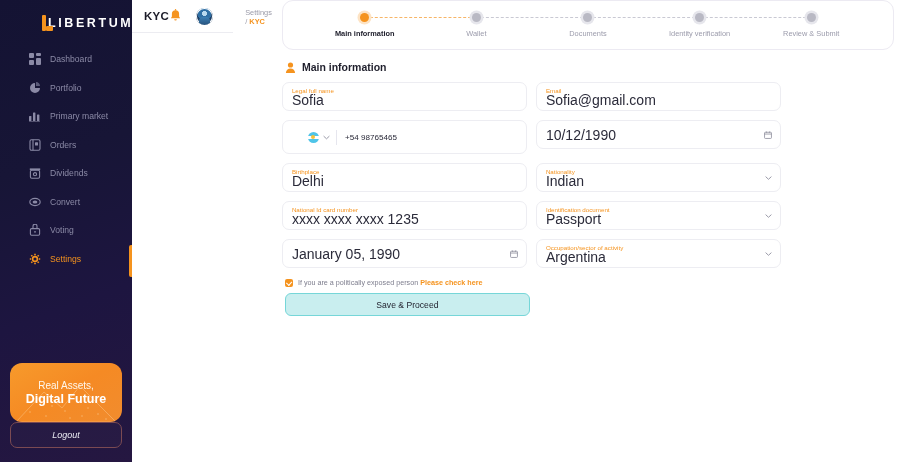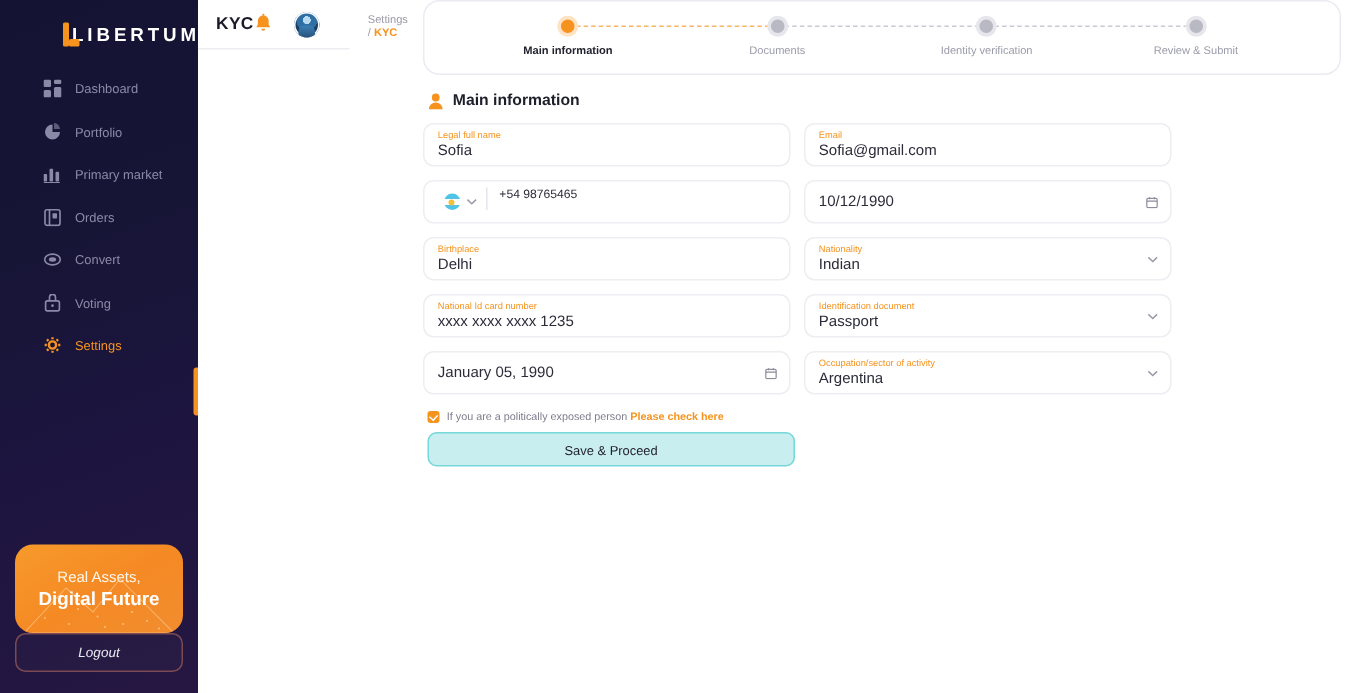--- a/index.html
+++ b/index.html
@@ -99,23 +99,23 @@
 
   .section-head { display:flex; align-items:center; gap:6px; margin:0 0 9px 3px; }
   .section-head .ico { width:11px; height:11px; display:block; }
   .section-head h2 { font-size:10.5px; color:#1f1f2c; font-weight:bold; }
 
   .grid { display:flex; flex-wrap:wrap; gap:9px 9px; }
   .fld {
     flex:0 0 245px; height:29px; border:1px solid #ededf2; border-radius:7px;
     background:#fff; position:relative; padding:4px 22px 0 9px; cursor:text;
   }
-  .fld.wide-phone { padding:4px; display:flex; }
+  .fld.wide-phone { padding:16px; display:flex; align-items:center; }
   .fld .lab { font-size:6.2px; color:#f5931e; line-height:8px; display:block; }
-  .fld .val { font-size:10px; color:#2b2b3a; line-height:11px; display:block; }
+  .fld .val { font-size:14px; color:#2b2b3a; line-height:11px; display:block; }
   .fld.noLabel { display:flex; align-items:center; padding-top:0; }
   .fld.noLabel .val { line-height:normal; }
   .chev, .cal { position:absolute; right:8px; top:50%; transform:translateY(-50%); }
   .chev { width:7px; height:5px; display:block; }
   .cal { width:8px; height:8px; display:block; }
 
   .flagwrap { display:flex; align-items:center; gap:4px; padding-left:9px; cursor:pointer; }
   .flag {
     width:11px; height:11px; border-radius:50%; display:block; flex:0 0 11px;
     background:linear-gradient(#4fc4e8 0 33%, #ffffff 33% 67%, #4fc4e8 67% 100%);
@@ -183,20 +183,28 @@
           </svg>
         <span>Primary market</span>
       </div>
       <div class="nav-item">
         <svg class="ico" viewBox="0 0 12 12" fill="none" stroke="currentColor" stroke-width="1.1">
             <rect x="1" y=".8" width="10" height="10.4" rx="1.4"></rect>
             <path d="M4 .8v10.4"></path>
             <rect x="6" y="3.2" width="3" height="3.4" rx=".5" fill="currentColor" stroke="none"></rect>
           </svg>
         <span>Orders</span>
+      </div>
+      <div class="nav-item">
+        <svg class="ico" viewBox="0 0 12 12" fill="none" stroke="currentColor" stroke-width="1.1">
+            <rect x="1.4" y="3.2" width="9.2" height="8" rx="1.4"></rect>
+            <path d="M.8 1.4h10.4v1.8H.8z" fill="currentColor" stroke="none"></path>
+            <circle cx="6" cy="7.2" r="1.6"></circle>
+          </svg>
+        <span>Dividends</span>
       </div>
       <div class="nav-item">
         <svg class="ico" viewBox="0 0 12 12" fill="none" stroke="currentColor" stroke-width="1.1">
             <ellipse cx="6" cy="6" rx="5.2" ry="3.6"></ellipse>
             <ellipse cx="6" cy="6" rx="2.4" ry="1.5" fill="currentColor" stroke="none"></ellipse>
           </svg>
         <span>Convert</span>
       </div>
       <div class="nav-item">
         <svg class="ico" viewBox="0 0 12 12" fill="none" stroke="currentColor" stroke-width="1.1">
@@ -268,20 +276,25 @@
       <div class="stepper-card">
         <div class="steps">
           <div class="step active">
             <span class="line"></span>
             <span class="dot"></span>
             <span class="lbl">Main information</span>
           </div>
           <div class="step">
             <span class="line"></span>
             <span class="dot"></span>
+            <span class="lbl">Wallet</span>
+          </div>
+          <div class="step">
+            <span class="line"></span>
+            <span class="dot"></span>
             <span class="lbl">Documents</span>
           </div>
           <div class="step">
             <span class="line"></span>
             <span class="dot"></span>
             <span class="lbl">Identity verification</span>
           </div>
           <div class="step">
 
             <span class="dot"></span>

